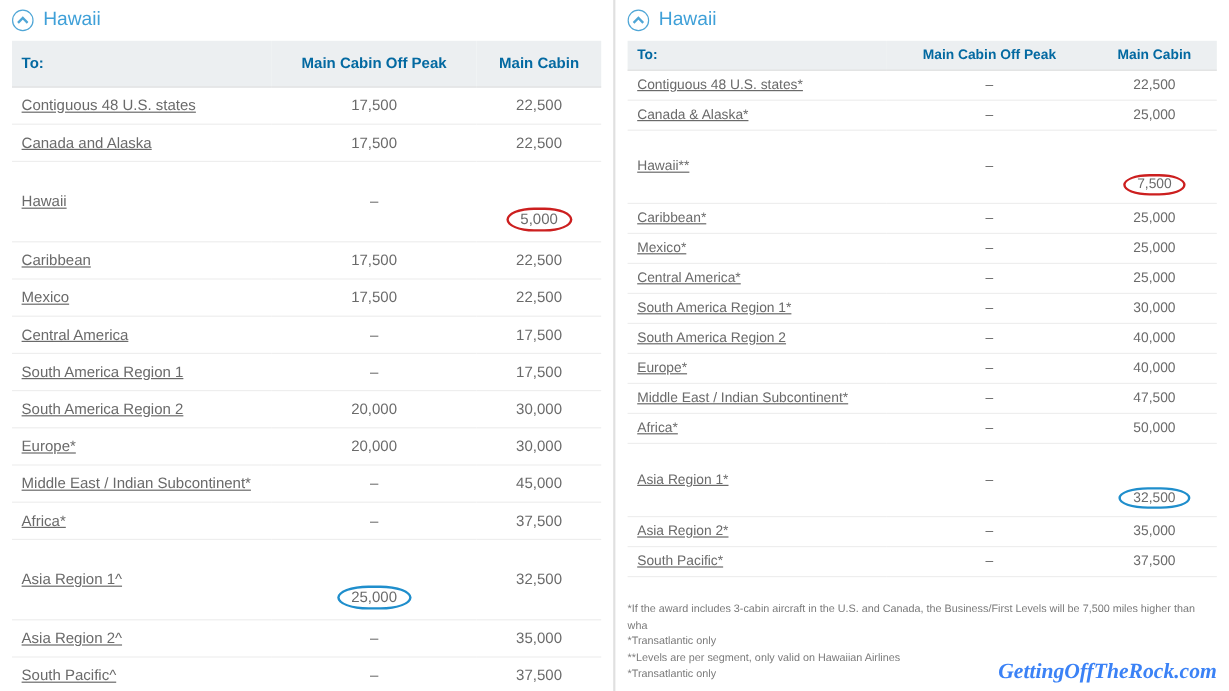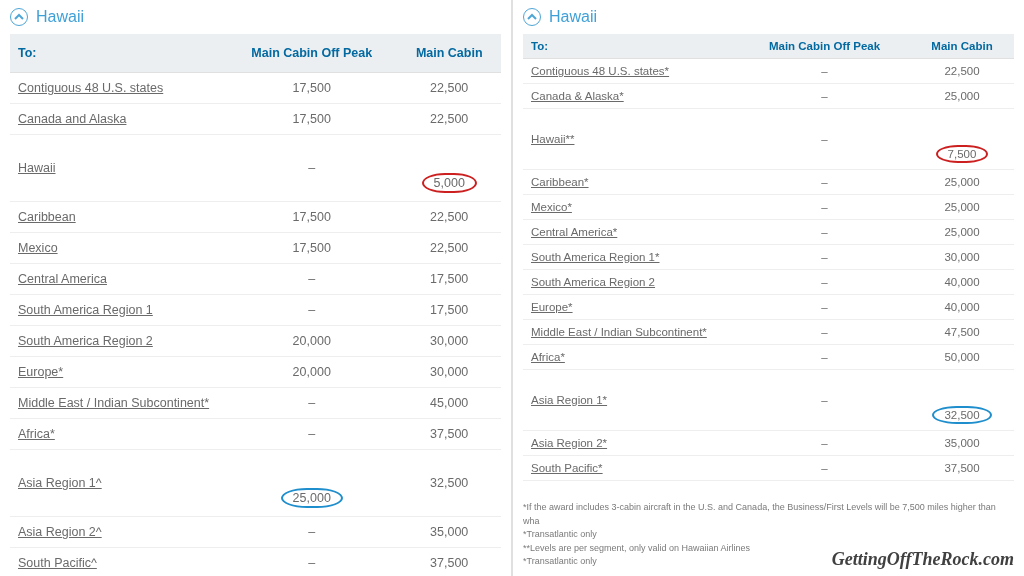--- a/index.html
+++ b/index.html
@@ -15,21 +15,21 @@
   thead th { background: #eceff1; color: #0369a1; font-weight: 700; padding: 12px 8px; text-align: center; border-bottom: 1px solid #e0e0e0; }
   thead th:first-child { text-align: left; width: 44%; }
   tbody td { padding: 8px 8px; border-bottom: 1px solid #eee; text-align: center; color: #6a6a6a; }
   tbody td:first-child { text-align: left; text-decoration: underline; }
   .panel.right thead th, .panel.right tbody td { padding-top: 6px; padding-bottom: 6px; font-size: 11.5px; }
   .circ { display: inline-block; padding: 1px 10px; border-radius: 50%/60%; border: 2px solid; margin-top: 30px; }
   .circ.red { border-color: #cc1f1f; }
   .circ.blue { border-color: #1f8ecc; }
   .footnotes { margin-top: 20px; font-size: 10px; color: #7a7a7a; line-height: 1.5; }
   .panel.right .footnotes { font-size: 9px; }
-  .watermark { position: absolute; right: 10px; bottom: 6px; font-family: "Comic Sans MS", cursive; font-style: italic; font-weight: bold; font-size: 18px; color: #404040; text-shadow: 0 0 2px #fff; }
+  .watermark { position: absolute; right: 10px; bottom: 6px; font-family: "Comic Sans MS", cursive; font-style: italic; font-weight: bold; font-size: 18px; color: #3b82f6; text-shadow: 0 0 2px #fff; }
 </style>
 </head>
 <body>
 
 <div class="wrap">
 
   <div class="panel left">
     <div class="sec-head">
       <span class="collapse-btn">
         <svg viewBox="0 0 10 10">

